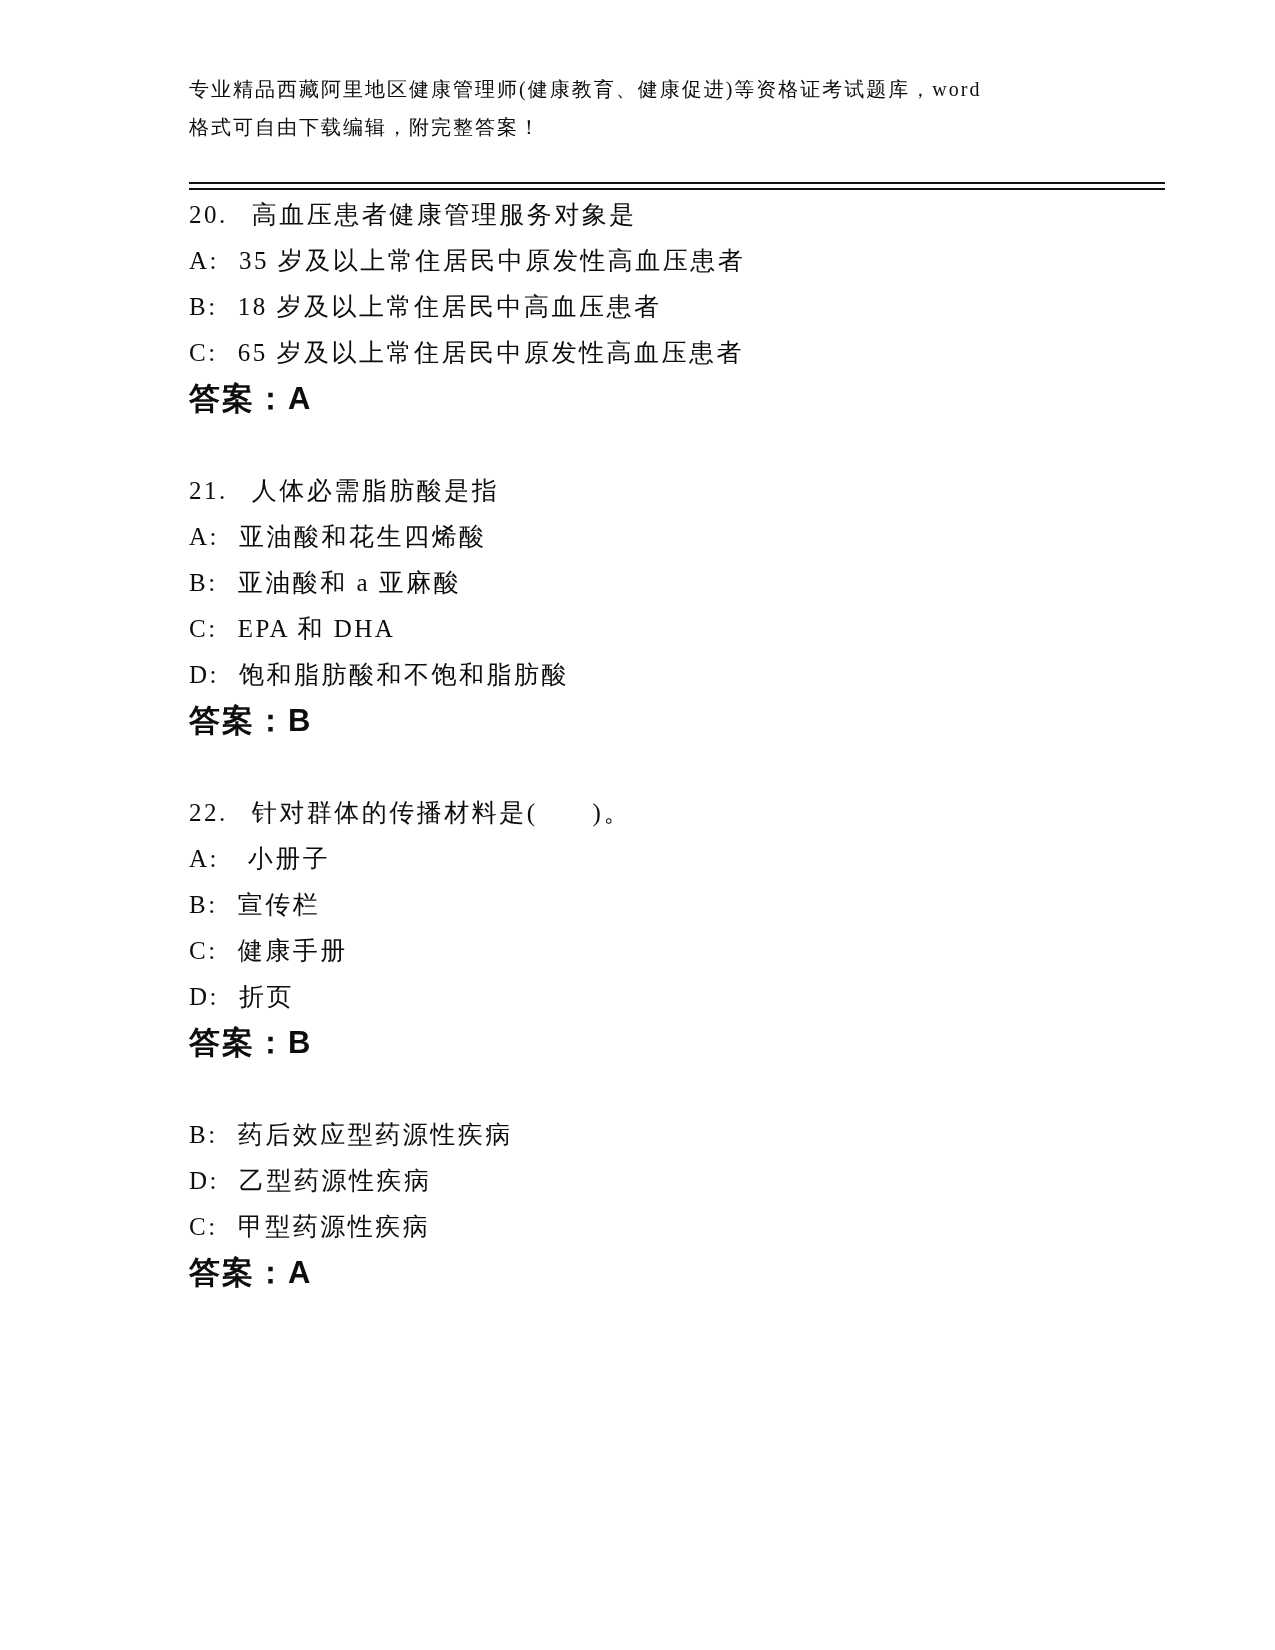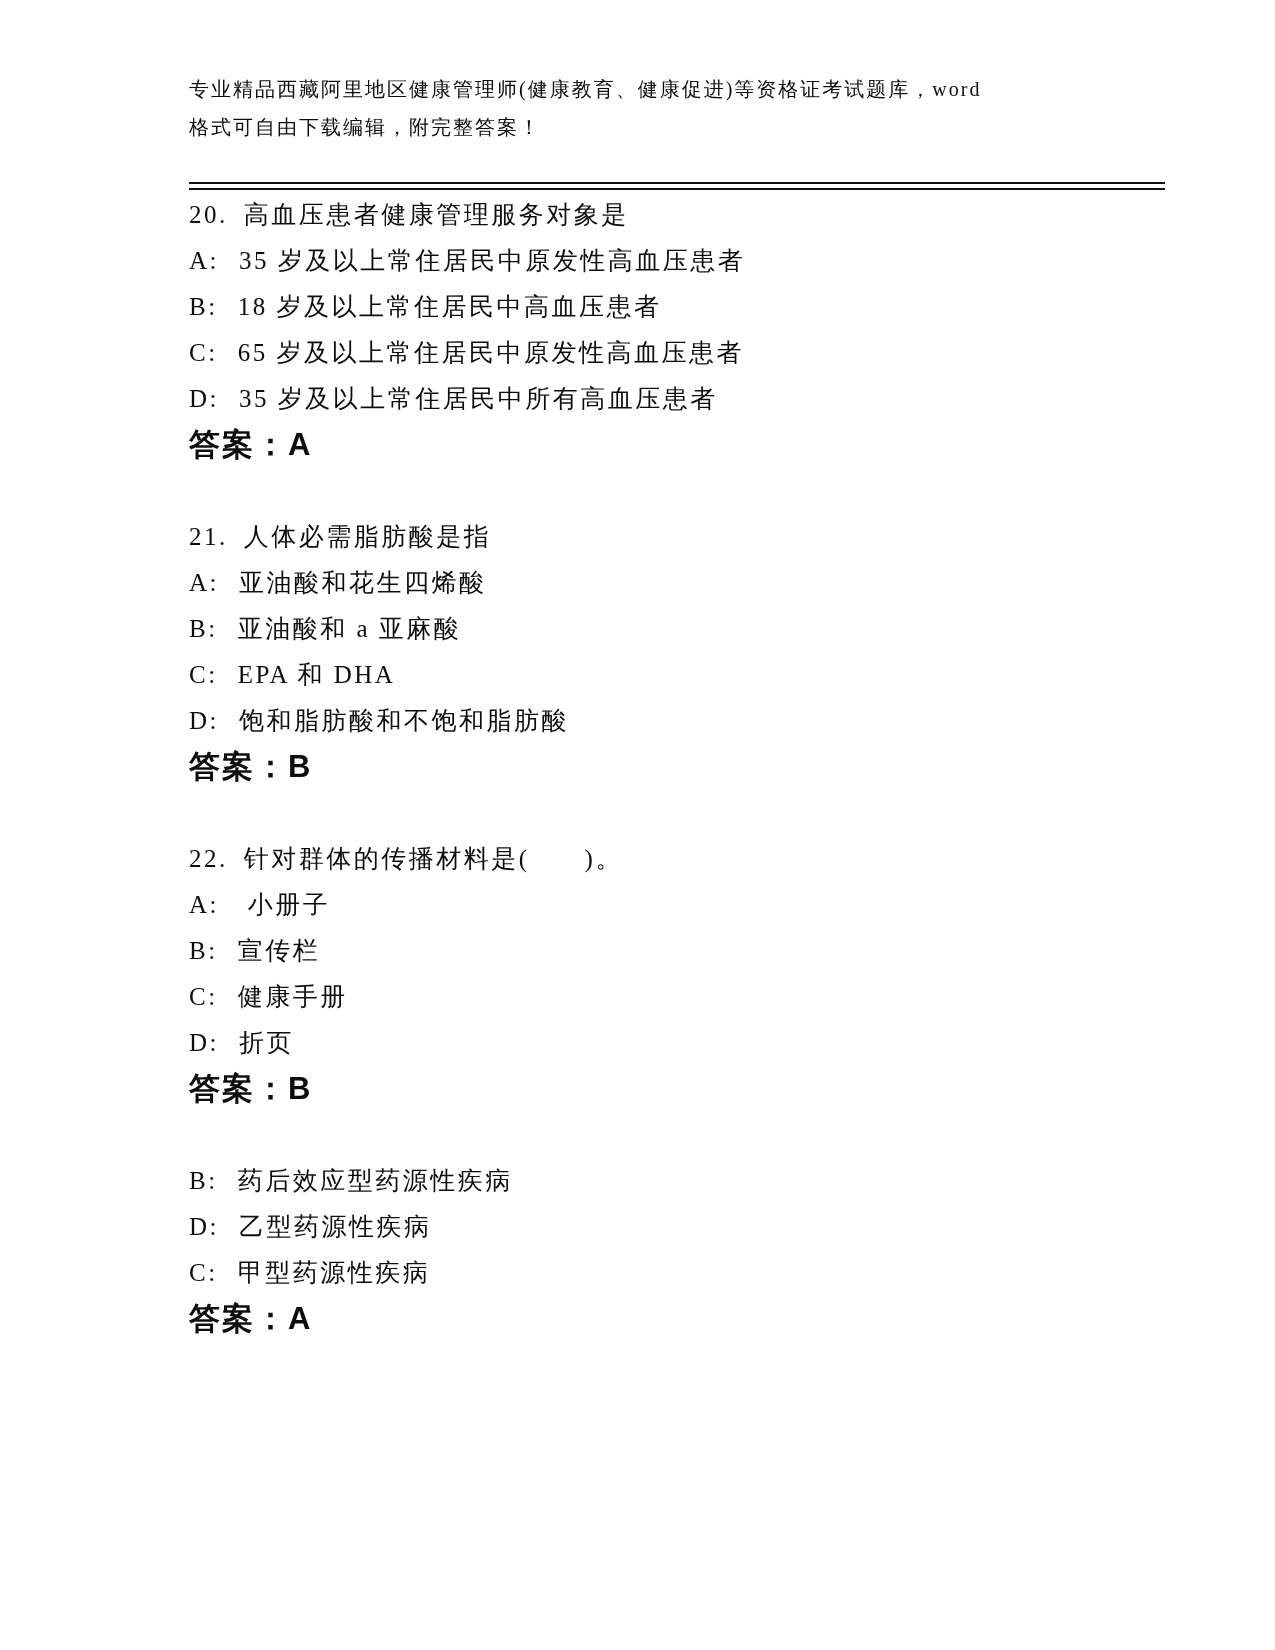--- a/index.html
+++ b/index.html
@@ -32,21 +32,21 @@
   }
   .content { margin-top: 2px; }
   .question { margin-top: 46px; }
   .content > .question:first-child { margin-top: 0; }
   .question p {
     margin: 0;
     font-size: 25px;
     line-height: 46px;
     letter-spacing: 2.5px;
   }
-  .q-number { margin-right: 16px; }
+  .q-number { margin-right: 24px; }
   .q-title-text { white-space: pre-wrap; }
   .opt-label { margin-right: 20px; }
   .opt-text { white-space: pre-wrap; }
   .answer-line.answer-line {
     font-family: "Liberation Sans", "DejaVu Sans", sans-serif;
     font-weight: 700;
     font-size: 31px;
     letter-spacing: 2px;
   }
 </style>
@@ -58,21 +58,20 @@
     <div class="header-line">专业精品西藏阿里地区健康管理师(健康教育、健康促进)等资格证考试题库，word</div>
     <div class="header-line">格式可自由下载编辑，附完整答案！</div>
   </div>
   <div class="double-rule"></div>
   <main class="content" id="questions">
   <section class="question">
     <p class="q-title-line"><span class="q-number">20.</span><span class="q-title-text">高血压患者健康管理服务对象是</span></p>
     <p class="option-line"><span class="opt-label">A:</span><span class="opt-text">35 岁及以上常住居民中原发性高血压患者</span></p>
         <p class="option-line"><span class="opt-label">B:</span><span class="opt-text">18 岁及以上常住居民中高血压患者</span></p>
         <p class="option-line"><span class="opt-label">C:</span><span class="opt-text">65 岁及以上常住居民中原发性高血压患者</span></p>
-        <p class="option-line"><span class="opt-label">D:</span><span class="opt-text">35 岁及以上常住居民中所有高血压患者</span></p>
         <p class="answer-line"><span class="answer-label">答案：</span><span class="answer-value">A</span></p>
   </section>
 
   <section class="question">
     <p class="q-title-line"><span class="q-number">21.</span><span class="q-title-text">人体必需脂肪酸是指</span></p>
     <p class="option-line"><span class="opt-label">A:</span><span class="opt-text">亚油酸和花生四烯酸</span></p>
         <p class="option-line"><span class="opt-label">B:</span><span class="opt-text">亚油酸和 a 亚麻酸</span></p>
         <p class="option-line"><span class="opt-label">C:</span><span class="opt-text">EPA 和 DHA</span></p>
         <p class="option-line"><span class="opt-label">D:</span><span class="opt-text">饱和脂肪酸和不饱和脂肪酸</span></p>
         <p class="answer-line"><span class="answer-label">答案：</span><span class="answer-value">B</span></p>

